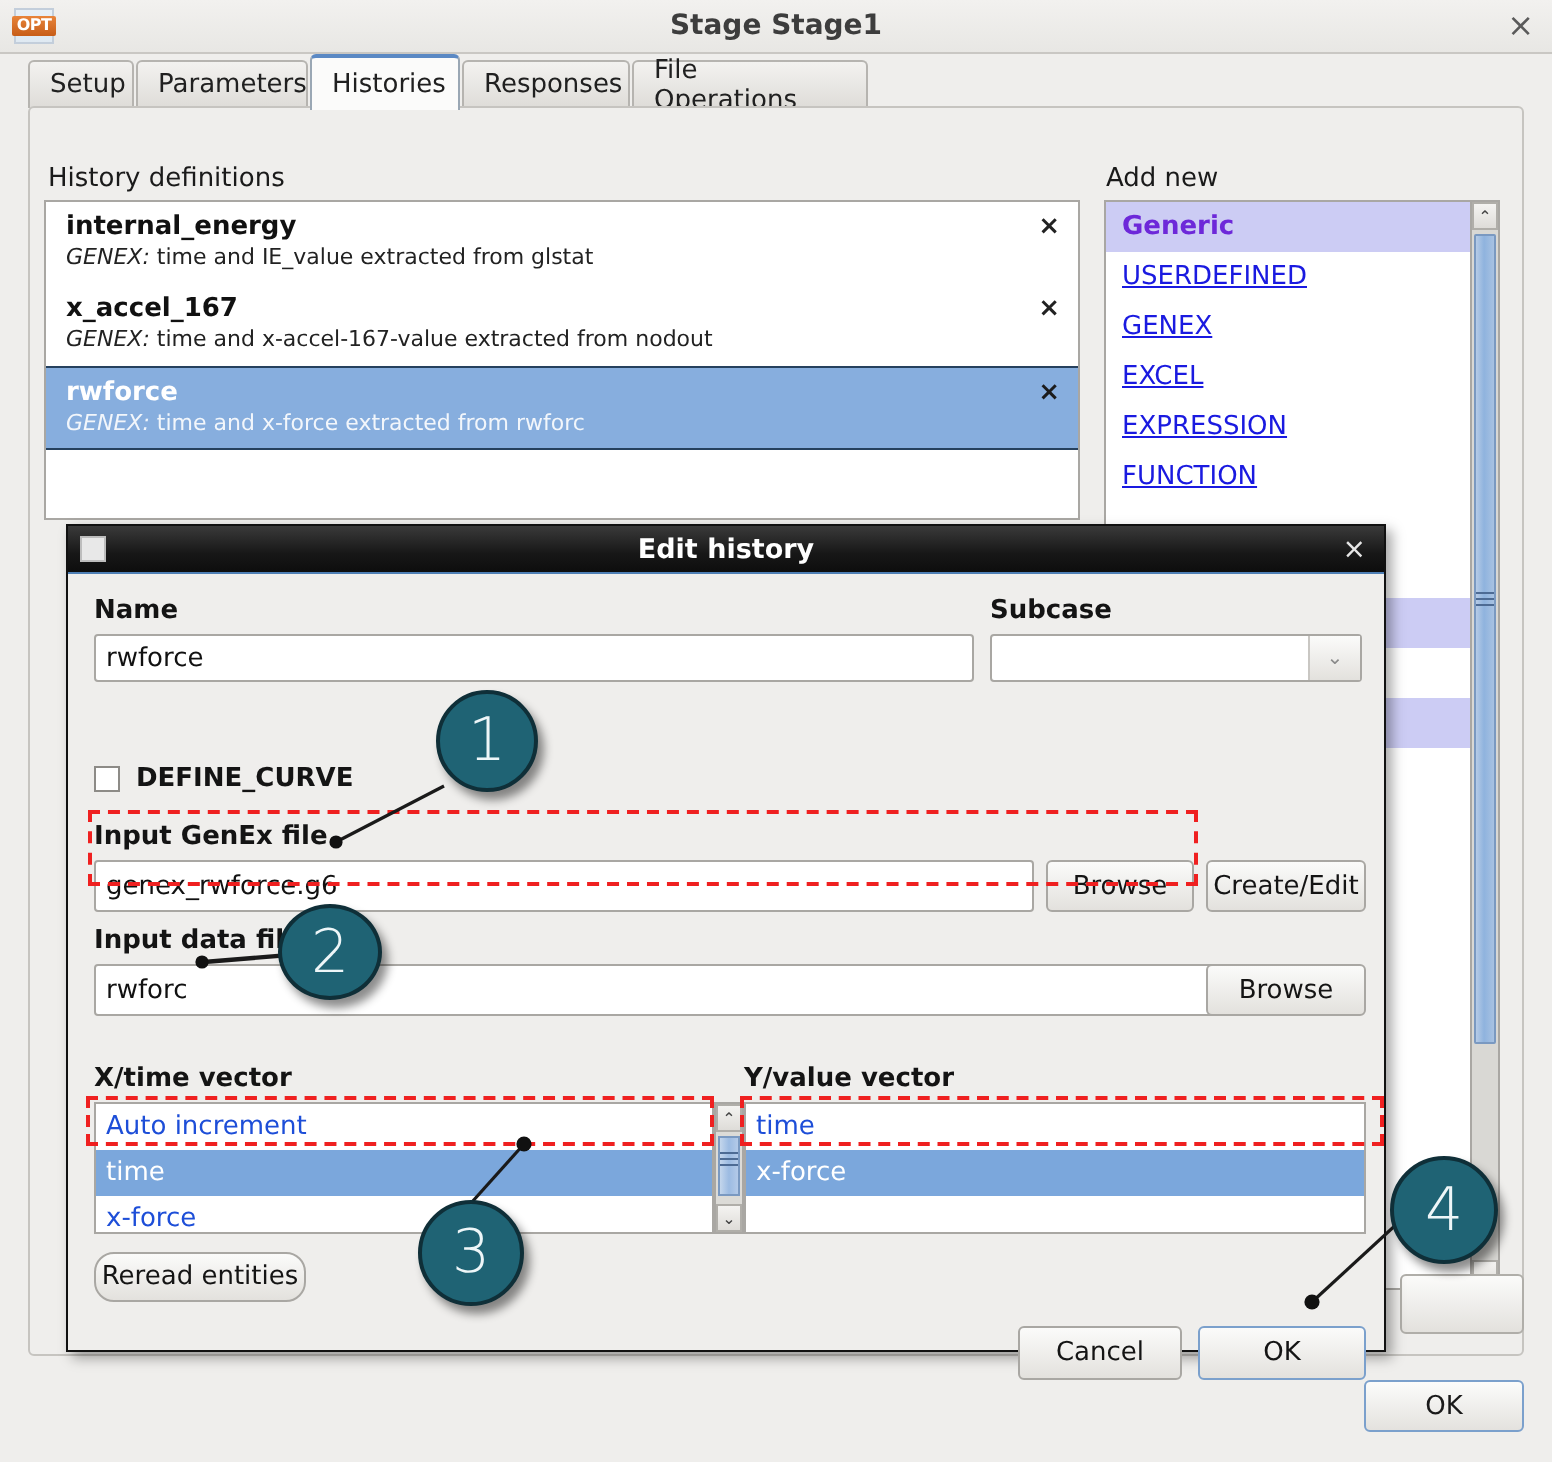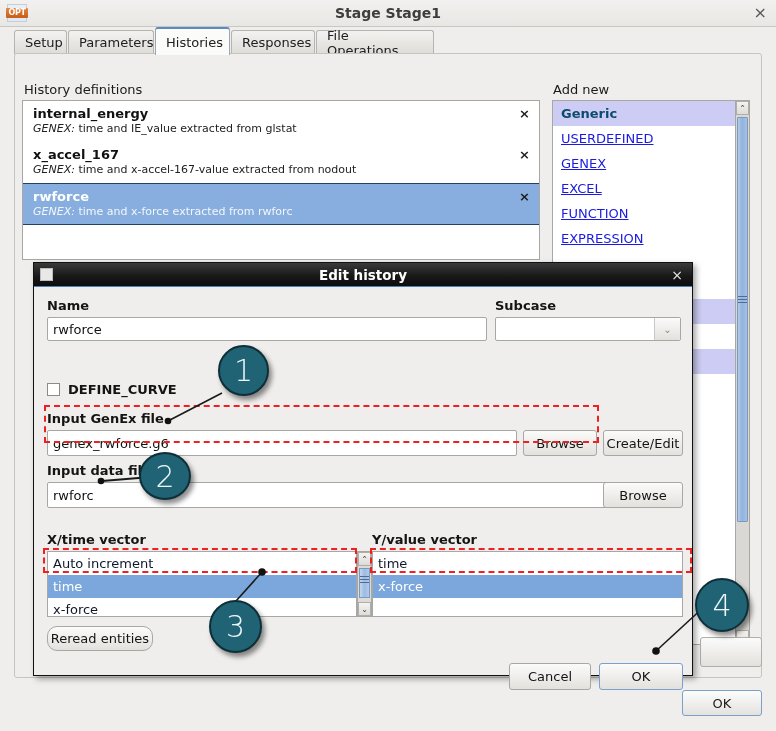--- a/index.html
+++ b/index.html
@@ -105,21 +105,21 @@
   .hist-item.sel .hist-x { color: #1c1c1c; }
 
   
   .addnew {
     position: absolute; left: 552px; top: 100px; width: 198px; height: 545px;
     background: #ffffff;
     border: 1px solid #a9a7a3;
     overflow: hidden;
   }
   .an-row { height: 25px; line-height: 25px; padding-left: 8px; font-size: 13px; }
-  .an-row.hdr { background: #ccccf4; font-weight: bold; color: #0c4a6e; }
+  .an-row.hdr { background: #ccccf4; font-weight: bold; color: #6d28d9; }
   .an-row.lilac { background: #ccccf4; }
   .an-row a {
     color: #1a1ae0; text-decoration: underline; font-size: 13px;
   }
   .an-scroll {
     position: absolute; left: 735px; top: 100px; width: 15px; height: 545px;
     background: #d9d8d4; border: 1px solid #a9a7a3;
   }
   .an-scroll .arrow {
     position: absolute; left: 0; width: 13px; height: 14px;
@@ -210,21 +210,21 @@
     width:26px; border-left:1px solid #c9c7c3;
     background: linear-gradient(to bottom,#fbfbfa 0%,#e3e1dd 100%);
     display:flex; align-items:center; justify-content:center;
     font-size:10px; color:#8a8a8a;
   }
 
   .vlist {
     position:absolute; background:#ffffff; border:1px solid #a9a7a3;
     overflow:hidden;
   }
-  .vrow { height:23px; line-height:23px; padding-left:5px; font-size:13px; color:#0f172a; }
+  .vrow { height:23px; line-height:23px; padding-left:5px; font-size:13px; color:#1d4ed8; }
   .vrow.sel { background:#7ba7dc; color:#ffffff; }
 
   .vscroll {
     position:absolute; width:15px; background:#dcdbd7;
     border:1px solid #a9a7a3;
   }
   .vscroll .arrow {
     position:absolute; left:0; width:13px; height:14px;
     background: linear-gradient(to bottom,#f4f3f1,#dedcd8);
     border:1px solid #b0aea9;
@@ -299,22 +299,22 @@
       <div class="hist-desc"><span class="gx">GENEX:</span><span> time and x-force extracted from rwforc</span></div>
       <div class="hist-x">×</div>
     </div>
   </div>
 
   <div class="addnew">
     <div class="an-row hdr">Generic</div>
     <div class="an-row"><a>USERDEFINED</a></div>
     <div class="an-row"><a>GENEX</a></div>
     <div class="an-row"><a>EXCEL</a></div>
+    <div class="an-row"><a>EXPRESSION</a></div>
     <div class="an-row"><a>FUNCTION</a></div>
-    <div class="an-row"><a>EXPRESSION</a></div>
     <div style="height:48px"></div>
     <div class="an-row lilac"></div>
     <div class="an-row"></div>
     <div class="an-row lilac"></div>
   </div>
 
   <div class="an-scroll">
     <div class="arrow up">⌃</div>
     <div class="thumb"></div>
     <div class="grip">

